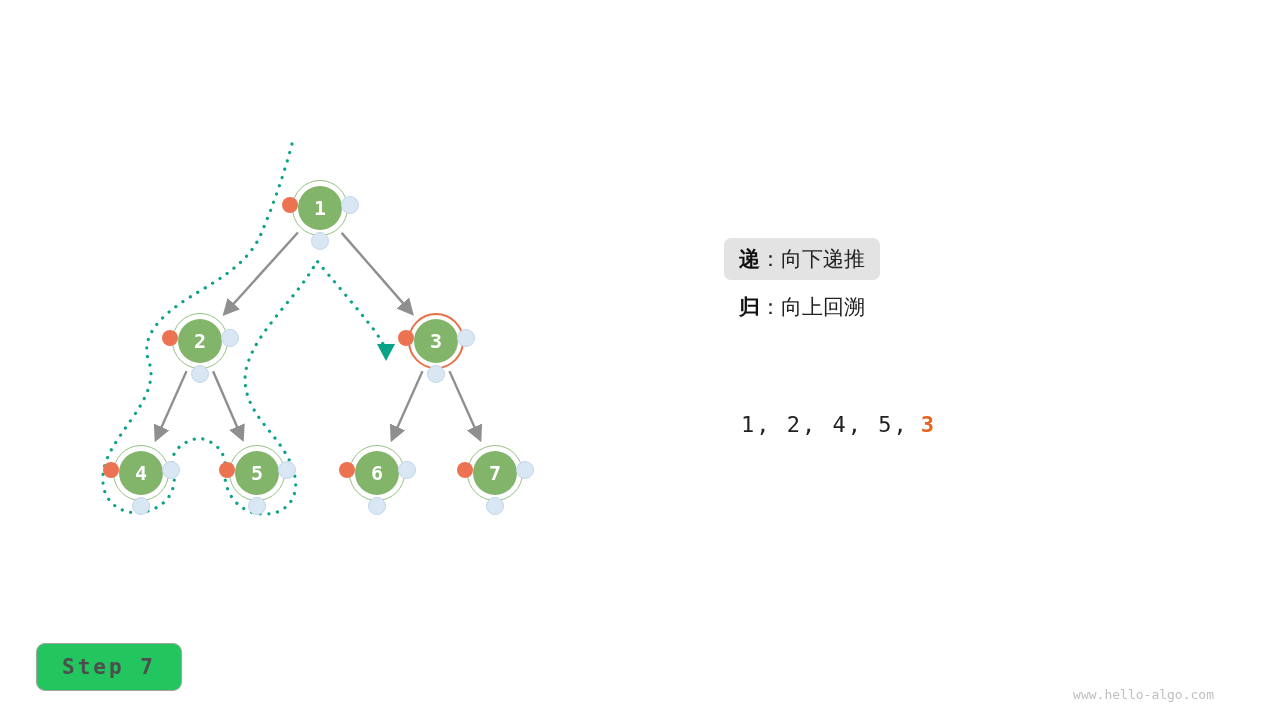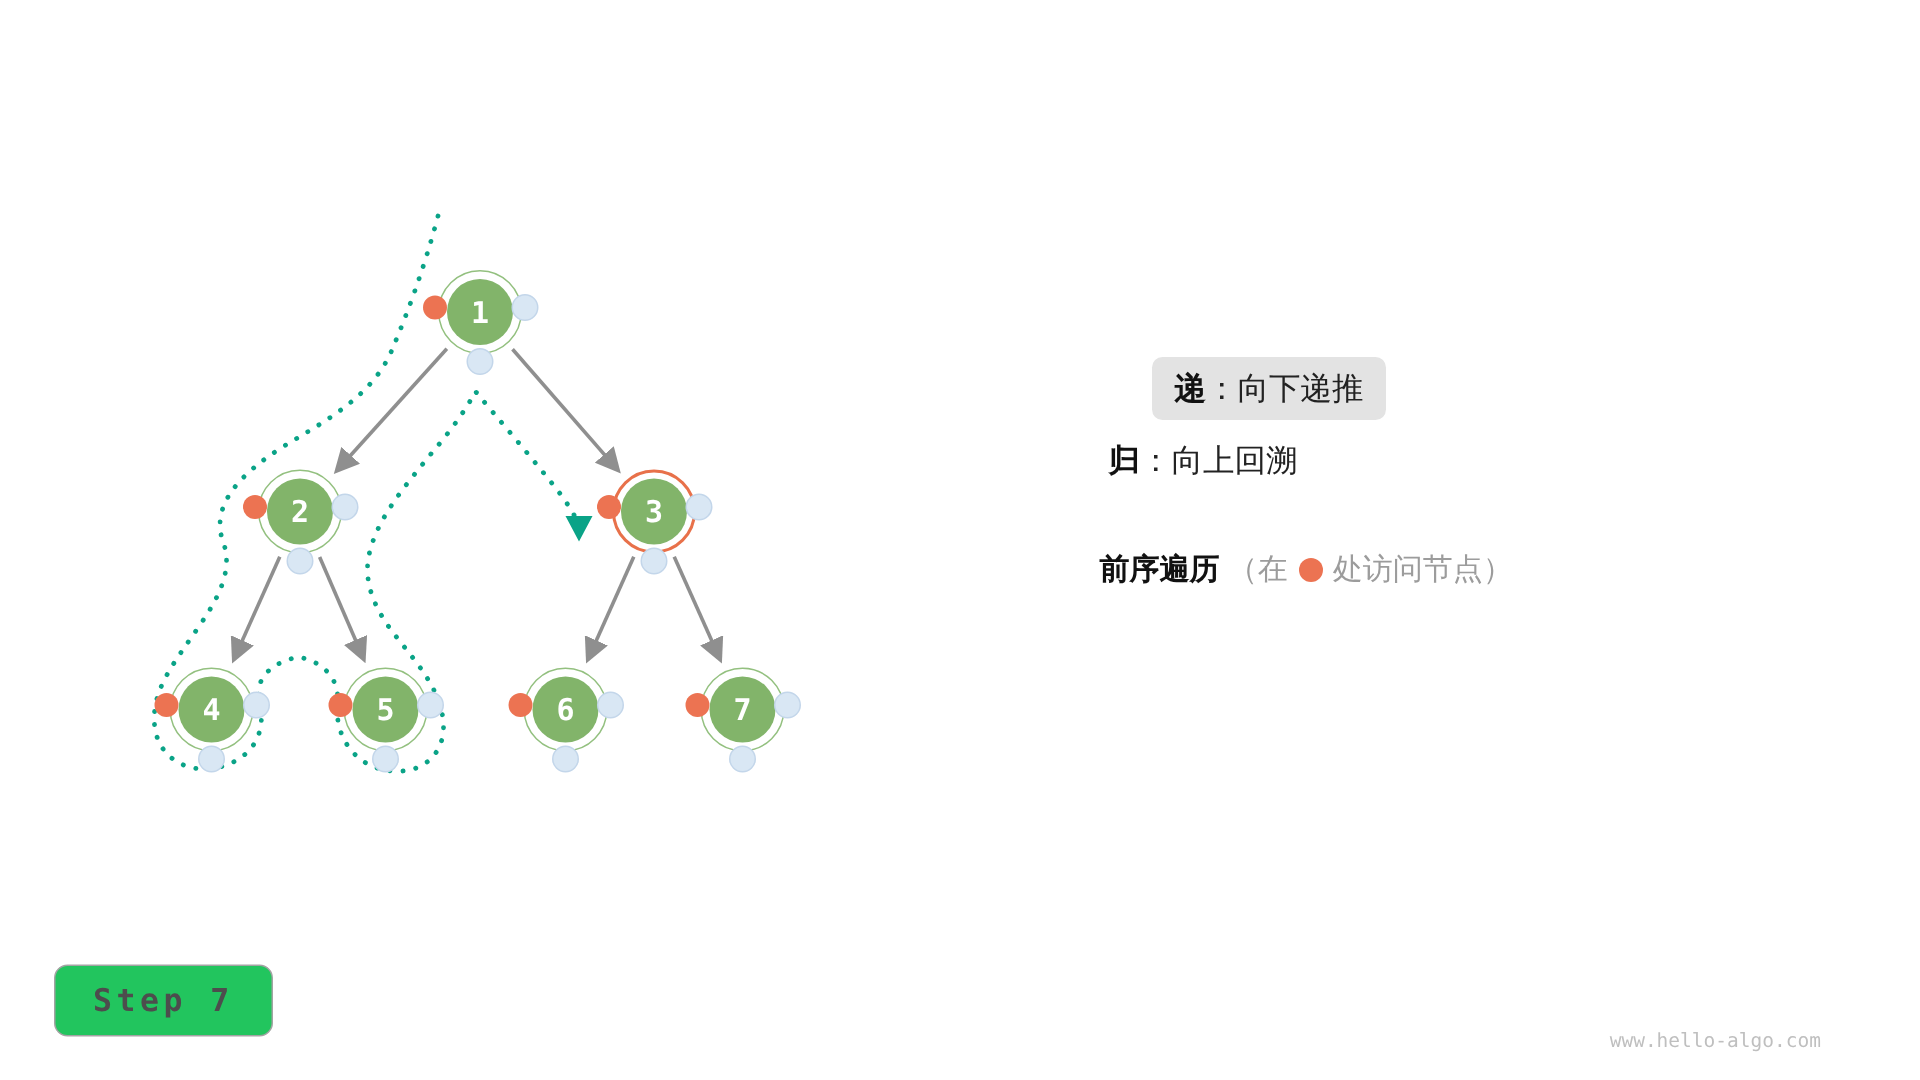--- a/index.html
+++ b/index.html
@@ -17,21 +17,21 @@
   .node-circle{position:absolute;left:6px;top:6px;width:44px;height:44px;border-radius:50%;
                background:var(--node-fill);color:#fff;display:flex;align-items:center;justify-content:center;
                font:bold 20px "DejaVu Sans Mono",monospace;}
   .dot{position:absolute;width:16px;height:16px;border-radius:50%;}
   .dot.visit{background:var(--visit-dot);left:-10px;top:17px;}
   .dot.post{background:var(--other-dot);border:1px solid var(--other-dot-border);left:49px;top:16px;}
   .dot.in{background:var(--other-dot);border:1px solid var(--other-dot-border);left:19px;top:52px;}
 
   
   .legend-pill{position:absolute;left:724px;top:238px;background:#e3e3e3;border-radius:7px;
-               padding:7px 15px;font-size:21px;color:#222;margin-left:44px;}
+               padding:7px 15px;font-size:21px;color:#222;}
   .legend-line{position:absolute;left:739px;top:293px;font-size:21px;color:#222;text-align:right;}
   .term{font-weight:bold;color:#111;}
   .trav-line{position:absolute;left:733px;top:366px;font-size:20px;color:#222;}
   .gray{color:#9c9c9c;}
   .inline-dot{display:inline-block;width:16px;height:16px;border-radius:50%;
               background:var(--visit-dot);margin:0 7px;vertical-align:-2px;}
   .seq{position:absolute;left:741px;top:412px;font-family:"DejaVu Sans Mono",monospace;
        font-size:22px;color:#222;letter-spacing:2px;}
   .seq .current{color:var(--accent-text);font-weight:bold;margin-left:12px;}
 
@@ -133,20 +133,20 @@
         <div class="dot visit"></div>
         <div class="dot post"></div>
         <div class="dot in"></div>
       </div>
     </div>
 
   <div class="legend-pill"><span class="term">递</span><span>：向下递推</span></div>
 
   <div class="legend-line"><span class="term">归</span><span>：向上回溯</span></div>
 
-  <div class="trav-line"><span class="term">前序遍历</span>&nbsp;<span class="gray">（在</span><span class="inline-dot"></span><span class="gray">处访问节点）</span></div>
 
+  <div class="seq"><span>1, 2, 4, 5,</span><span class="current">3</span></div>
 
   <div class="step-box">Step 7</div>
 
   <div class="watermark">www.hello-algo.com</div>
 
 </div>
 
 </body></html>

